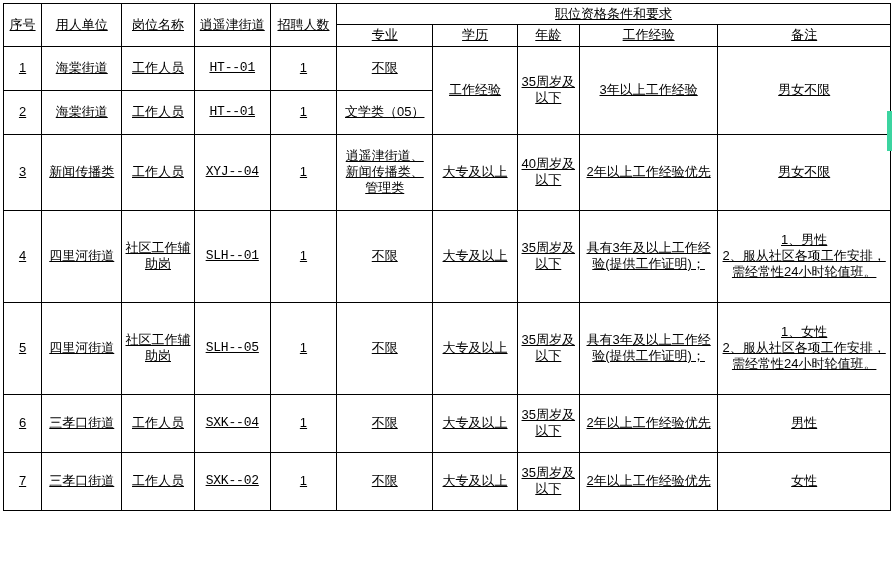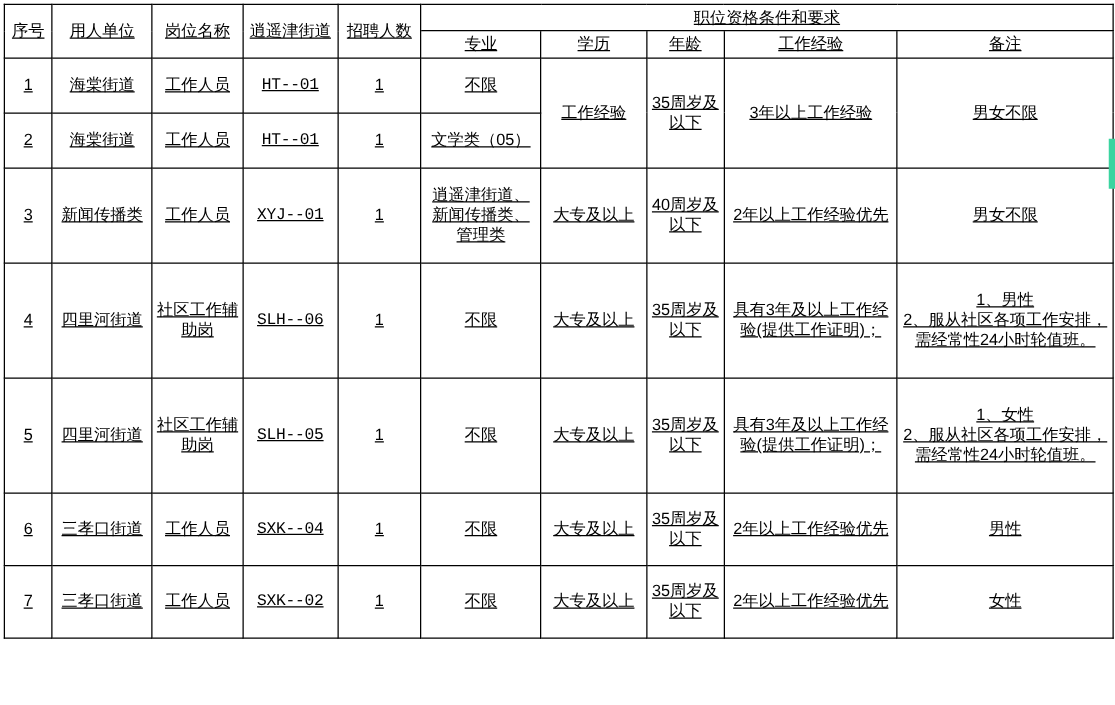--- a/index.html
+++ b/index.html
@@ -130,34 +130,34 @@
         <td>工作人员</td>
         <td class="mono">HT--01</td>
         <td>1</td>
         <td>文学类（05）</td>
       </tr>
 
       <tr style="height:76px;">
         <td>3</td>
         <td>新闻传播类</td>
         <td>工作人员</td>
-        <td class="mono">XYJ--01</td>
+        <td class="mono">XYJ--04</td>
         <td>1</td>
         <td class="left">逍遥津街道、新闻传播类、管理类</td>
         <td>大专及以上</td>
         <td class="left small">40周岁及以下</td>
         <td class="left small">2年以上工作经验优先</td>
         <td>男女不限</td>
       </tr>
 
       <tr style="height:92px;">
         <td>4</td>
         <td>四里河街道</td>
         <td>社区工作辅助岗</td>
-        <td class="mono">SLH--06</td>
+        <td class="mono">SLH--01</td>
         <td>1</td>
         <td>不限</td>
         <td>大专及以上</td>
         <td class="left small">35周岁及以下</td>
         <td class="left small">具有3年及以上工作经验(提供工作证明)；</td>
         <td class="left small" style="white-space:pre-line;">1、男性
 2、服从社区各项工作安排，需经常性24小时轮值班。</td>
       </tr>
 
       <tr style="height:92px;">

